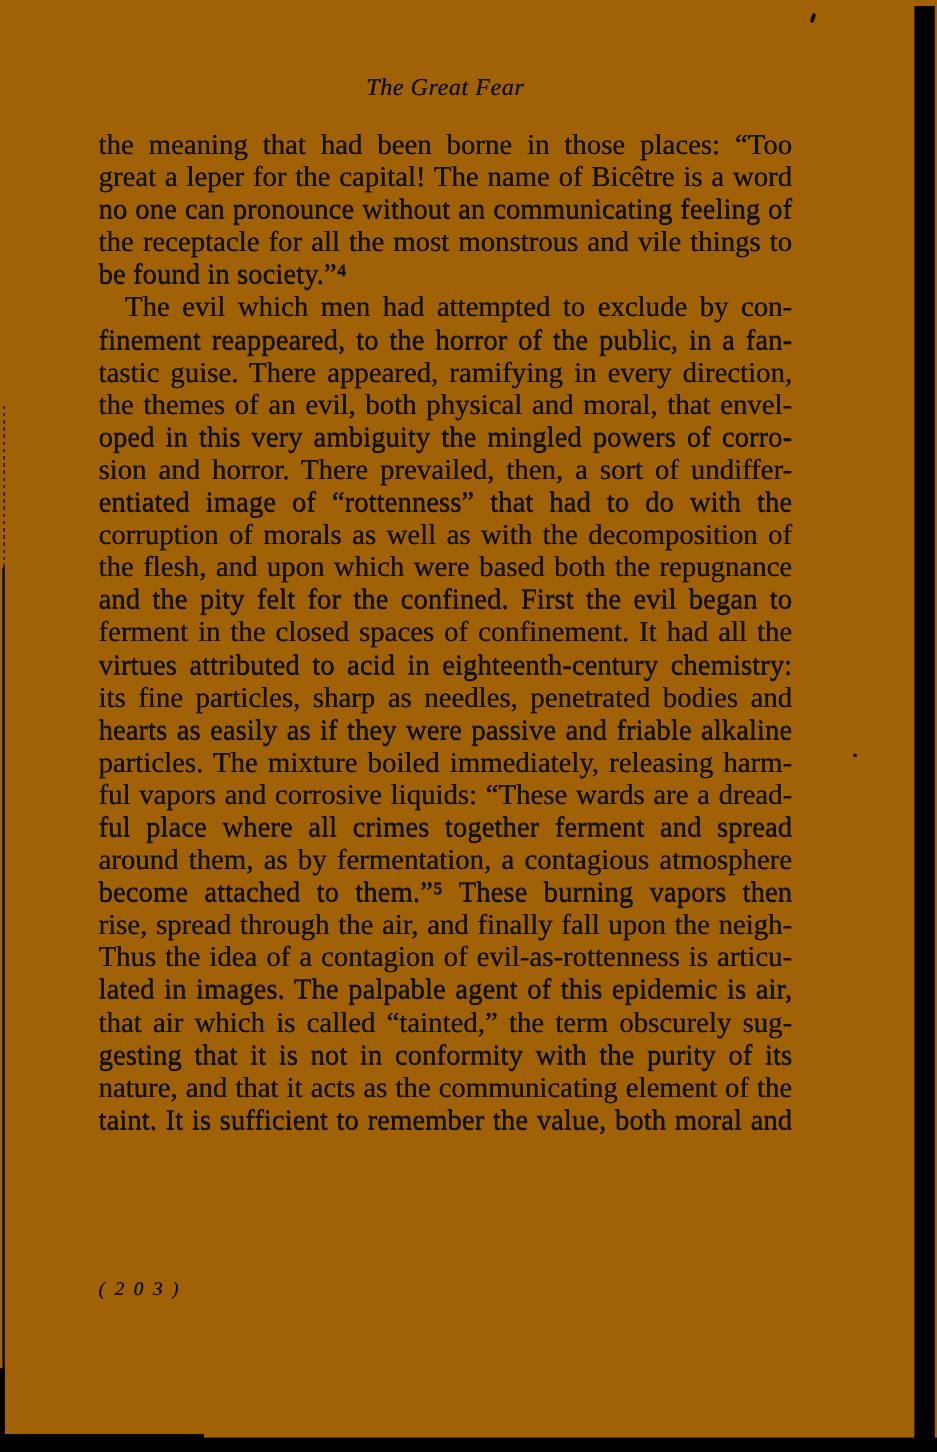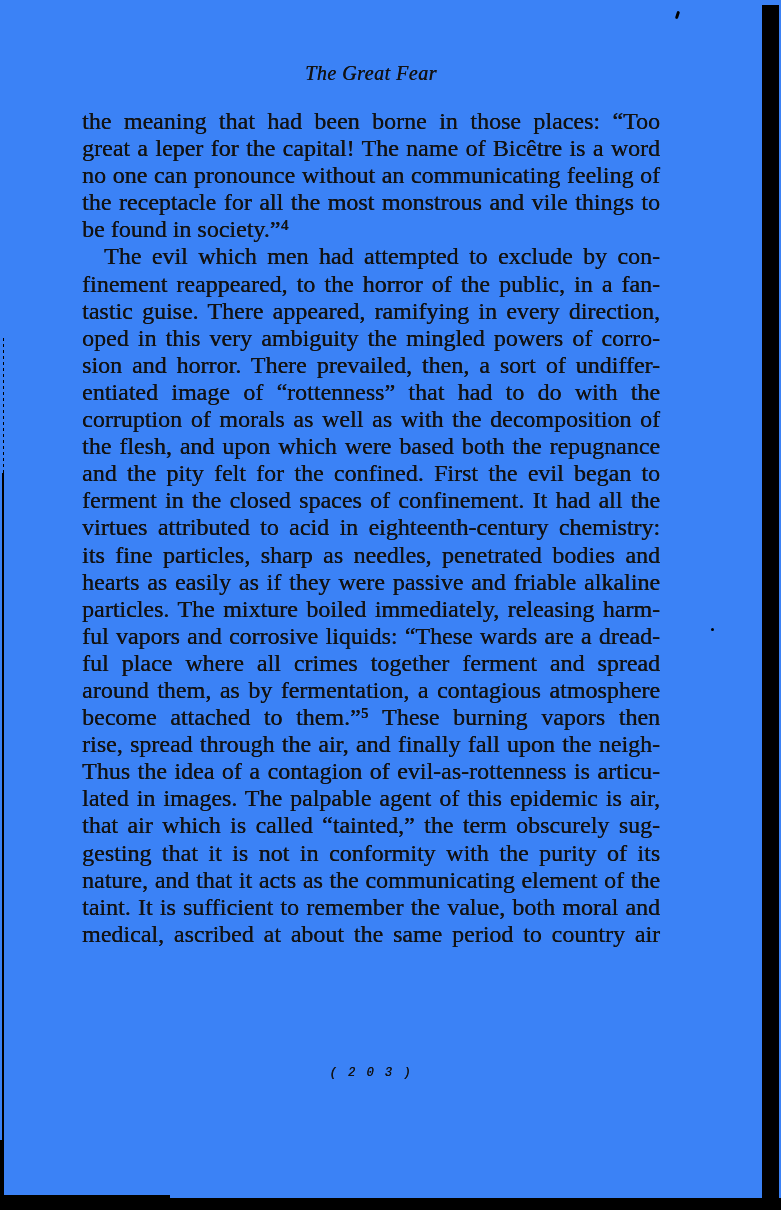--- a/index.html
+++ b/index.html
@@ -4,21 +4,21 @@
 <style>
   html, body {
     margin: 0;
     padding: 0;
     background: #e8e8e8;
   }
   .page {
     position: relative;
     width: 781px;
     height: 1210px;
-    background: #3b82f6;
+    background: #a16207;
     overflow: hidden;
     font-family: "Liberation Serif", "DejaVu Serif", serif;
     color: #121212;
   }
   .running-head {
     position: absolute;
     left: 82px;
     top: 62px;
     width: 578px;
     text-align: center;
@@ -46,26 +46,25 @@
     text-align-last: justify;
   }
   .line.indent {
     padding-left: 22px;
   }
   .folio {
     position: absolute;
     left: 82px;
     top: 1066px;
     width: 578px;
-    text-align: center;
+    text-align: left;
     font-style: italic;
-    font-size: 12px;
+    font-size: 16px;
     letter-spacing: 2px;
     text-shadow: 0.3px 0.3px 0 currentColor;
-    font-family: Liberation Mono, monospace;
   }
   
   .artifact { position: absolute; background: #000; }
   .right-bar   { left: 762px; top: 5px;    width: 17px;  height: 1205px; }
   .bottom-bar  { left: 0px;   top: 1198px; width: 781px; height: 12px; }
   .bottom-lip  { left: 0px;   top: 1195px; width: 170px; height: 4px; }
   .left-line-upper {
     left: 3px; top: 338px; width: 1px; height: 136px;
     background: repeating-linear-gradient(to bottom, #000 0 3px, transparent 3px 6px);
   }
@@ -89,20 +88,21 @@
         <div class="line just">the meaning that had been borne in those places: “Too</div>
         <div class="line just">great a leper for the capital! The name of Bicêtre is a word</div>
         <div class="line just">no one can pronounce without an communicating feeling of</div>
         <div class="line just">the receptacle for all the most monstrous and vile things to</div>
         <div class="line">be found in society.”⁴</div>
       </div>
       <div>
         <div class="line just indent">The evil which men had attempted to exclude by con-</div>
         <div class="line just">finement reappeared, to the horror of the public, in a fan-</div>
         <div class="line just">tastic guise. There appeared, ramifying in every direction,</div>
+        <div class="line just">the themes of an evil, both physical and moral, that envel-</div>
         <div class="line just">oped in this very ambiguity the mingled powers of corro-</div>
         <div class="line just">sion and horror. There prevailed, then, a sort of undiffer-</div>
         <div class="line just">entiated image of “rottenness” that had to do with the</div>
         <div class="line just">corruption of morals as well as with the decomposition of</div>
         <div class="line just">the flesh, and upon which were based both the repugnance</div>
         <div class="line just">and the pity felt for the confined. First the evil began to</div>
         <div class="line just">ferment in the closed spaces of confinement. It had all the</div>
         <div class="line just">virtues attributed to acid in eighteenth-century chemistry:</div>
         <div class="line just">its fine particles, sharp as needles, penetrated bodies and</div>
         <div class="line just">hearts as easily as if they were passive and friable alkaline</div>
@@ -111,21 +111,20 @@
         <div class="line just">ful place where all crimes together ferment and spread</div>
         <div class="line just">around them, as by fermentation, a contagious atmosphere</div>
         <div class="line just">become attached to them.”⁵ These burning vapors then</div>
         <div class="line just">rise, spread through the air, and finally fall upon the neigh-</div>
         <div class="line just">Thus the idea of a contagion of evil-as-rottenness is articu-</div>
         <div class="line just">lated in images. The palpable agent of this epidemic is air,</div>
         <div class="line just">that air which is called “tainted,” the term obscurely sug-</div>
         <div class="line just">gesting that it is not in conformity with the purity of its</div>
         <div class="line just">nature, and that it acts as the communicating element of the</div>
         <div class="line just">taint. It is sufficient to remember the value, both moral and</div>
-        <div class="line just">medical, ascribed at about the same period to country air</div>
       </div>
     </div>
 
   <div class="folio">( 2 0 3 )</div>
 
   <div class="artifact right-bar"></div>
   <div class="artifact bottom-bar"></div>
   <div class="artifact bottom-lip"></div>
   <div class="left-line-upper artifact-dashed" style="position:absolute;"></div>
   <div class="artifact left-line"></div>

